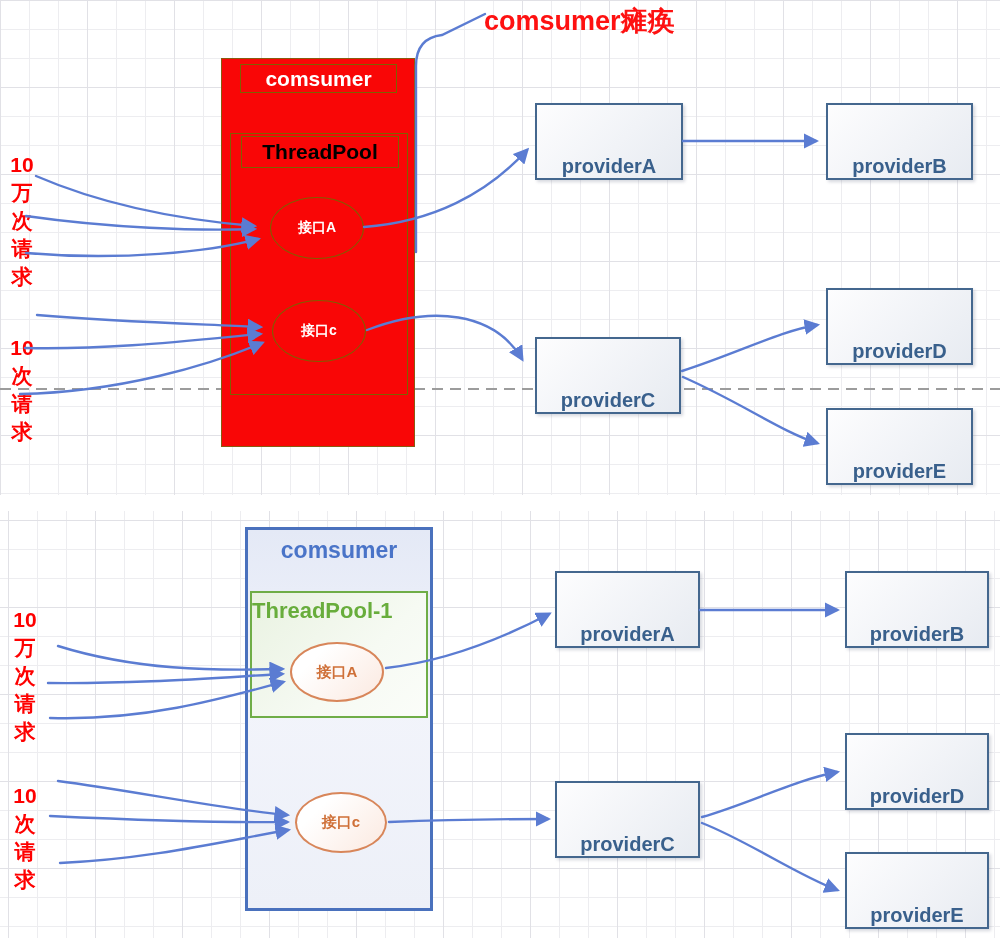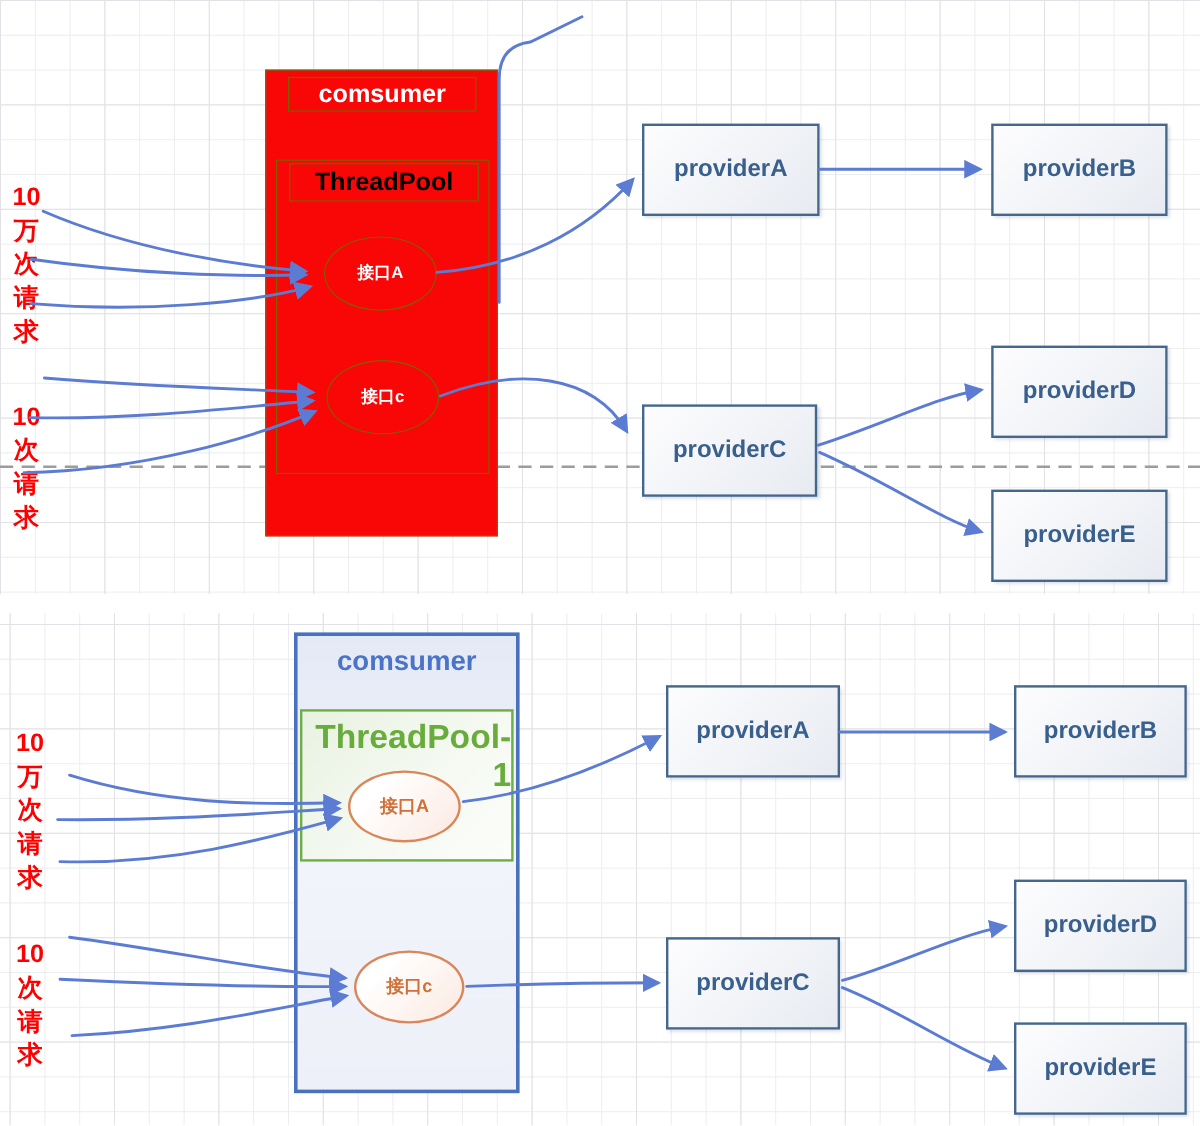--- a/index.html
+++ b/index.html
@@ -9,42 +9,42 @@
     background-image:
       linear-gradient(#e1e1e6 1px, transparent 1px),
       linear-gradient(90deg, #e1e1e6 1px, transparent 1px),
       linear-gradient(#ededf0 1px, transparent 1px),
       linear-gradient(90deg, #ededf0 1px, transparent 1px);
     background-size:87px 87px,87px 87px,29px 29px,29px 29px;}
   .grid-top{top:0;height:495px;}
   .grid-bottom{top:511px;height:427px;background-position:8px 9px;}
   svg.layer{position:absolute;left:0;top:0;width:1000px;height:938px;pointer-events:none;}
   .under{z-index:1;} .over{z-index:5;}
-  .box{position:absolute;box-sizing:border-box;display:flex;align-items:center;justify-content:center;}
+  .box{position:absolute;box-sizing:border-box;display:flex;align-items:flex-end;justify-content:center;}
   
   .redbox{left:221px;top:58px;width:194px;height:389px;background:#f90606;border:1px solid #8a5a10;z-index:2;}
   .rsub{position:absolute;box-sizing:border-box;border:1px solid #7f6000;display:flex;align-items:center;justify-content:center;z-index:3;}
   .rtitle{left:240px;top:64px;width:157px;height:29px;color:#ffffff;font-weight:bold;font-size:21px;}
   .rpool-outline{left:230px;top:133px;width:178px;height:262px;}
   .rpool-title{left:241px;top:136px;width:158px;height:32px;color:#000000;font-weight:bold;font-size:21px;}
   .rellipse{position:absolute;box-sizing:border-box;border:1.5px solid #7f6000;border-radius:50%;
             display:flex;align-items:center;justify-content:center;color:#fff;font-weight:bold;font-size:14px;z-index:3;}
   
   .pbox{border:2px solid #44678e;height:77px;z-index:2;
         background:linear-gradient(135deg,#fdfdfe 0%,#f1f3f7 55%,#e7ebf1 100%);
         box-shadow:2px 2px 3px rgba(110,120,140,.28);
         color:#39608c;font-weight:bold;font-size:20px;}
   
   .bconsumer{left:245px;top:527px;width:188px;height:384px;border:3px solid #4a71bd;z-index:2;
              background:linear-gradient(180deg,#e4e9f6 0%,#f2f4fb 45%,#edf0f8 100%);
              display:block;}
   .bconsumer-label{margin-top:7px;text-align:center;color:#4a74c8;font-weight:bold;font-size:23px;}
   .pool{position:absolute;box-sizing:border-box;border:2px solid #6fad47;z-index:3;
         background:linear-gradient(135deg,#e9f2e1 0%,#f6faf3 60%,#fbfdf9 100%);display:block;}
-  .pool-label{margin-top:5px;text-align:right;color:#68ad3c;font-weight:bold;font-size:28px;}
+  .pool-label{margin-top:5px;text-align:left;color:#68ad3c;font-weight:bold;font-size:22px;}
   .oellipse{position:absolute;box-sizing:border-box;border:2px solid #d8865a;border-radius:50%;z-index:4;
             background:linear-gradient(135deg,#ffffff 25%,#fbe9e0 100%);
             display:flex;align-items:center;justify-content:center;color:#cf7038;font-weight:bold;font-size:15px;}
   
   .vlabel{position:absolute;color:#fe0000;font-weight:bold;font-size:21px;line-height:28px;
           text-align:center;white-space:pre-line;z-index:4;width:34px;margin-top:20px;}
   .title{position:absolute;left:484px;top:3px;color:#fe1111;font-weight:bold;font-size:27px;z-index:4;}
   .arrow{stroke:#5b7cd2;stroke-width:2.4;fill:none;stroke-linecap:round;}
   .dash{stroke:#9c9c9c;stroke-width:2;fill:none;stroke-dasharray:11 7;}
 </style>
@@ -53,20 +53,21 @@
 
 <div class="canvas">
 
   <div class="grid grid-top"></div>
   <div class="grid grid-bottom"></div>
 
   <svg class="layer under">
     <path class="dash" d="M0,389 H1000"></path>
   </svg>
 
+  <div class="title">comsumer瘫痪</div>
 
   <div class="vlabel" style="left:5px;top:131px;">10
 万
 次
 请
 求</div>
   <div class="vlabel" style="left:5px;top:314px;">10
 次
 请
 求</div>

